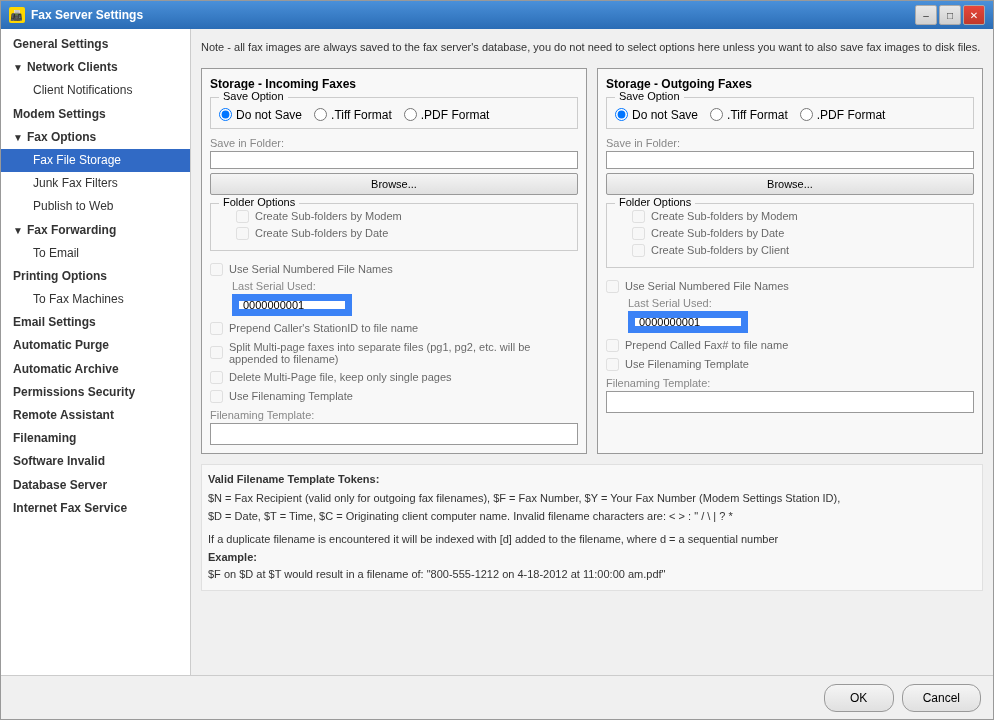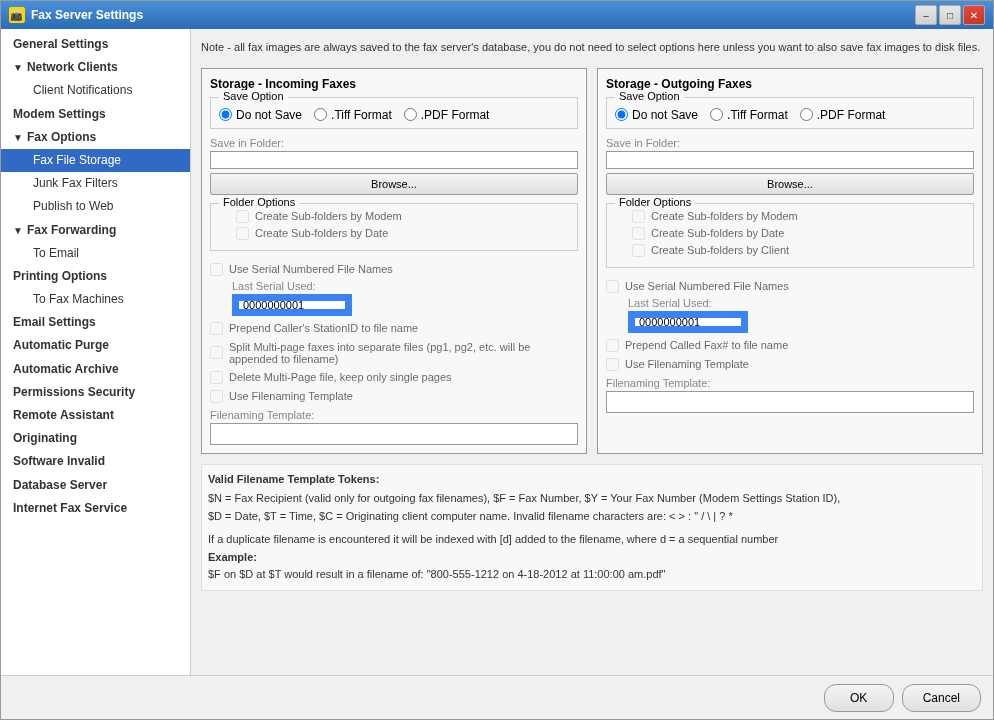--- a/index.html
+++ b/index.html
@@ -362,21 +362,21 @@
       <div class="sidebar-item level3">Publish to Web</div>
       <div class="sidebar-item level1"><span class="arrow">▼</span>Fax Forwarding</div>
       <div class="sidebar-item level3">To Email</div>
       <div class="sidebar-item level1">Printing Options</div>
       <div class="sidebar-item level3">To Fax Machines</div>
       <div class="sidebar-item level1">Email Settings</div>
       <div class="sidebar-item level1">Automatic Purge</div>
       <div class="sidebar-item level1">Automatic Archive</div>
       <div class="sidebar-item level1">Permissions Security</div>
       <div class="sidebar-item level1">Remote Assistant</div>
-      <div class="sidebar-item level1">Originating</div>
+      <div class="sidebar-item level1">Filenaming</div>
       <div class="sidebar-item level1">Software Invalid</div>
       <div class="sidebar-item level1">Database Server</div>
       <div class="sidebar-item level1">Internet Fax Service</div>
     </div>
 
     <div class="content-area">
       <div class="note-text">Note - all fax images are always saved to the fax server's database, you do not need to select options here unless you want to also save fax images to disk files.</div>
 
       <div class="storage-panels">
 

